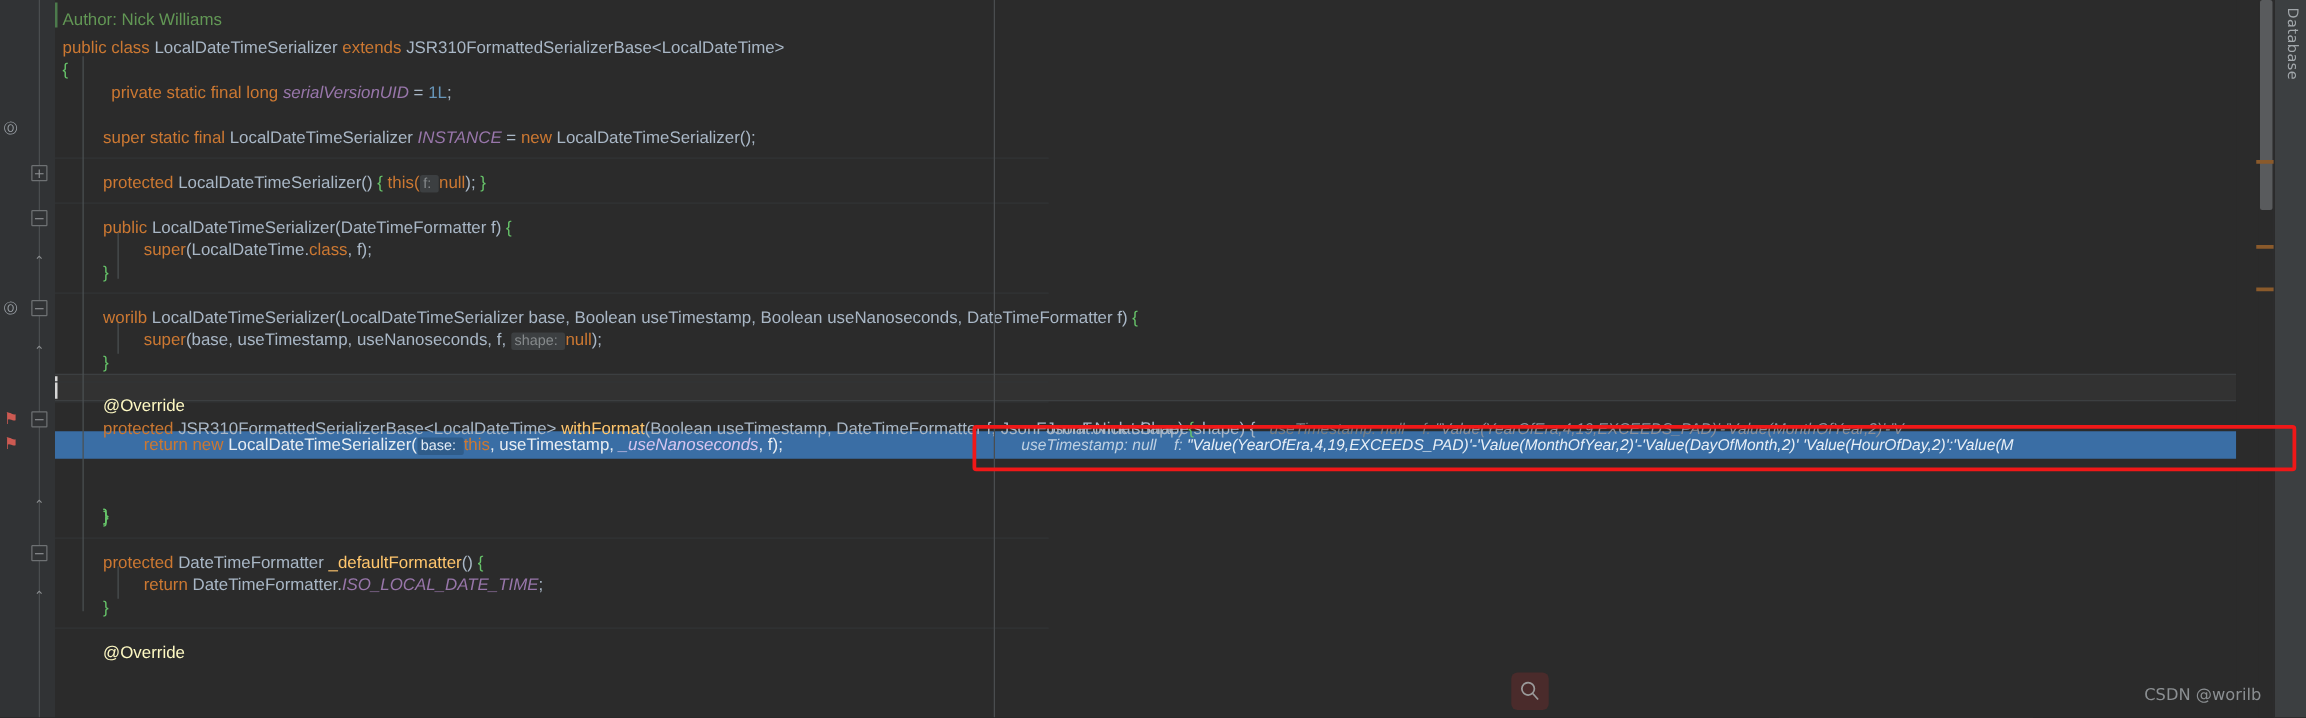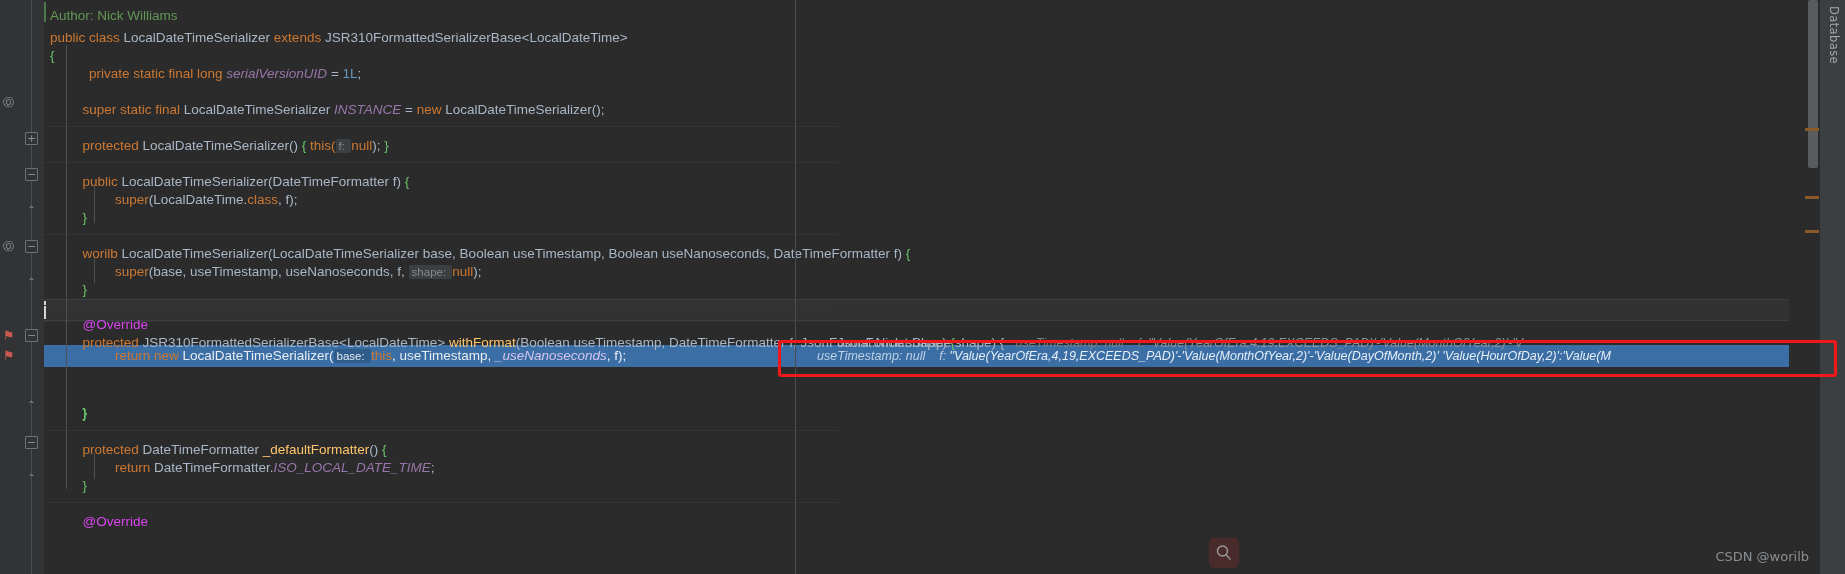--- a/index.html
+++ b/index.html
@@ -111,21 +111,21 @@
     width: 1px; height: 574px;
     background: #4a4d4f;
   }
 
   
   .kw       { color: #cc7832; }
   .type     { color: #a9b7c6; }
   .field    { color: #9876aa; font-style: italic; }
   .static   { color: #9876aa; font-style: italic; }
   .method   { color: #ffc66d; }
-  .anno     { color: #d946ef; }
+  .anno     { color: #fef9c3; }
   .num      { color: #6897bb; }
   .comment  { color: #629755; }
   .brace-g  { color: #67c46a; }
   .punct    { color: #a9b7c6; }
   .inlay {
     color: #7a7f82;
     font-style: italic;
     font-size: 12.5px;
   }
   .inlay-chip {

